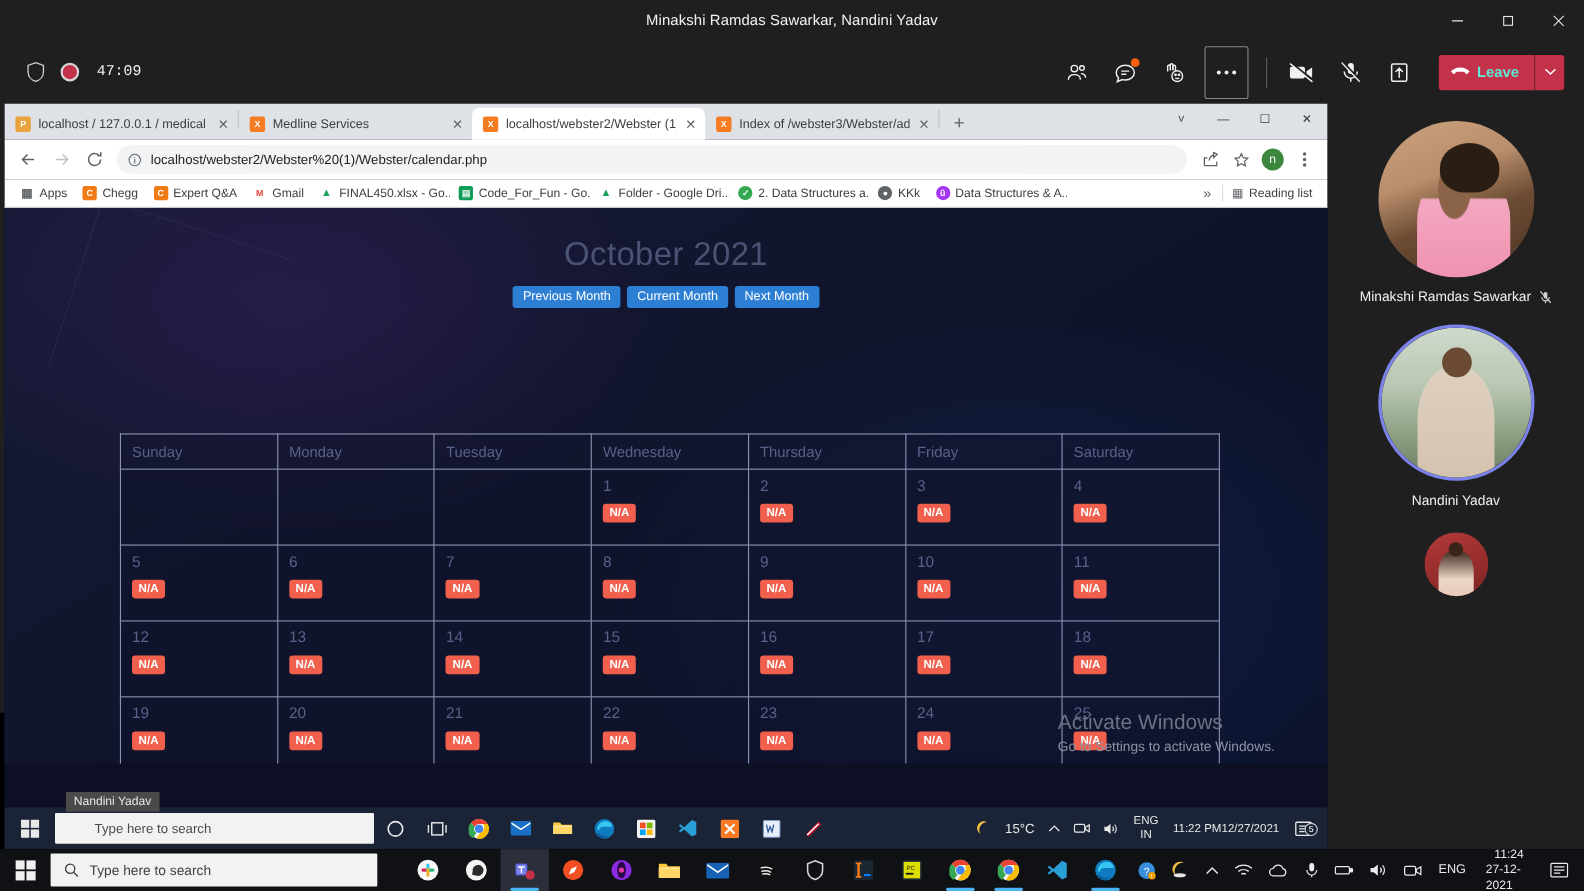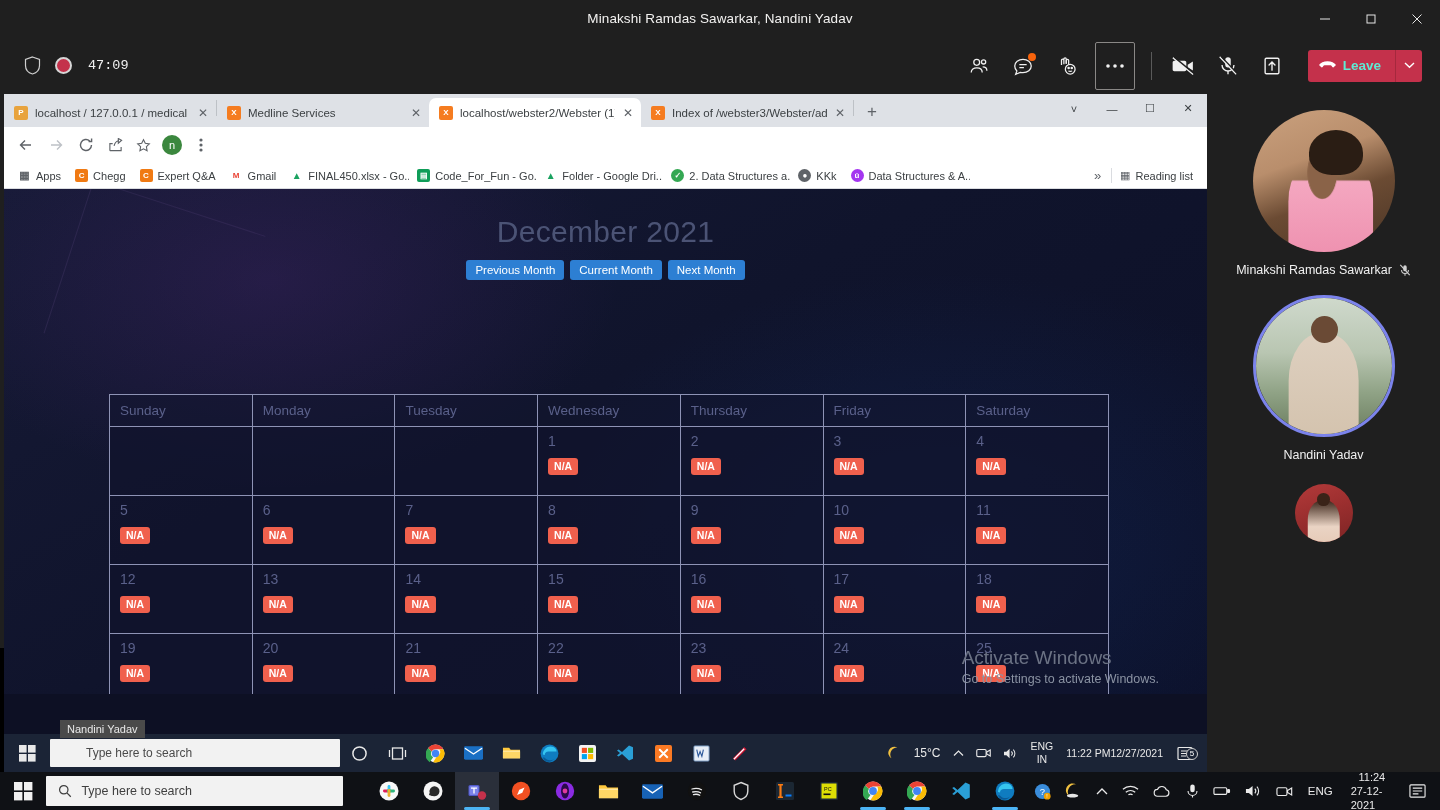--- a/index.html
+++ b/index.html
@@ -420,20 +420,29 @@
         <svg width="16" height="16" viewBox="0 0 16 16" fill="none" stroke="#bdc1c6" stroke-width="1.4">
             <path d="M3 8h10M9 3.5L13.5 8 9 12.5"></path>
           </svg>
       </div>
       <div class="nav-btn">
         <svg width="16" height="16" viewBox="0 0 16 16" fill="none" stroke="#5f6368" stroke-width="1.4">
           <path d="M13.5 8a5.5 5.5 0 11-1.8-4.1"></path>
             <path d="M13.6 1.5v3h-3"></path>
           </svg>
       </div>
+      <div id="omnibox">
+        <span>
+          <svg width="13" height="13" viewBox="0 0 16 16" fill="none" stroke="#5f6368" stroke-width="1.2">
+            <circle cx="8" cy="8" r="6.4"></circle>
+              <path d="M8 7.2v4M8 5h.01" stroke-linecap="round"></path>
+            </svg>
+        </span>
+        <span id="omnibox-url">localhost/webster2/Webster%20(1)/Webster/calendar.php</span>
+      </div>
       <div class="tb-icon-sm">
         <svg width="15" height="15" viewBox="0 0 16 16" fill="none" stroke="#5f6368" stroke-width="1.2">
           <path d="M2 13.5V6h3M14 9.5v4H2"></path>
             <path d="M6.5 8.5C7.5 4 11 3 11 3v2.6L14.5 2.4 11 .5V3"></path>
           </svg>
       </div>
       <div class="tb-icon-sm">
         <svg width="15" height="15" viewBox="0 0 16 16" fill="none" stroke="#5f6368" stroke-width="1.2">
           <path d="M8 1.8l1.9 3.9 4.3.6-3.1 3 .7 4.3L8 11.6l-3.8 2 .7-4.3-3.1-3 4.3-.6z"></path>
           </svg>
@@ -491,21 +500,21 @@
       </div>
       <div id="bm-overflow">»</div>
       <div id="bm-divider"></div>
       <div id="reading-list">
         <span class="bmico" style="background:none;color:#5f6368;font-size:11px;">▦</span>
         <span>Reading list</span>
       </div>
     </div>
 
     <div id="page-content">
-      <div id="cal-title">December 2021</div>
+      <div id="cal-title">October 2021</div>
       <div id="month-nav">
         <button class="month-btn">Previous Month</button>
         <button class="month-btn">Current Month</button>
         <button class="month-btn">Next Month</button>
       </div>
 
       <table id="calendar-table">
         <thead>
           <tr>
             <th>Sunday</th>

